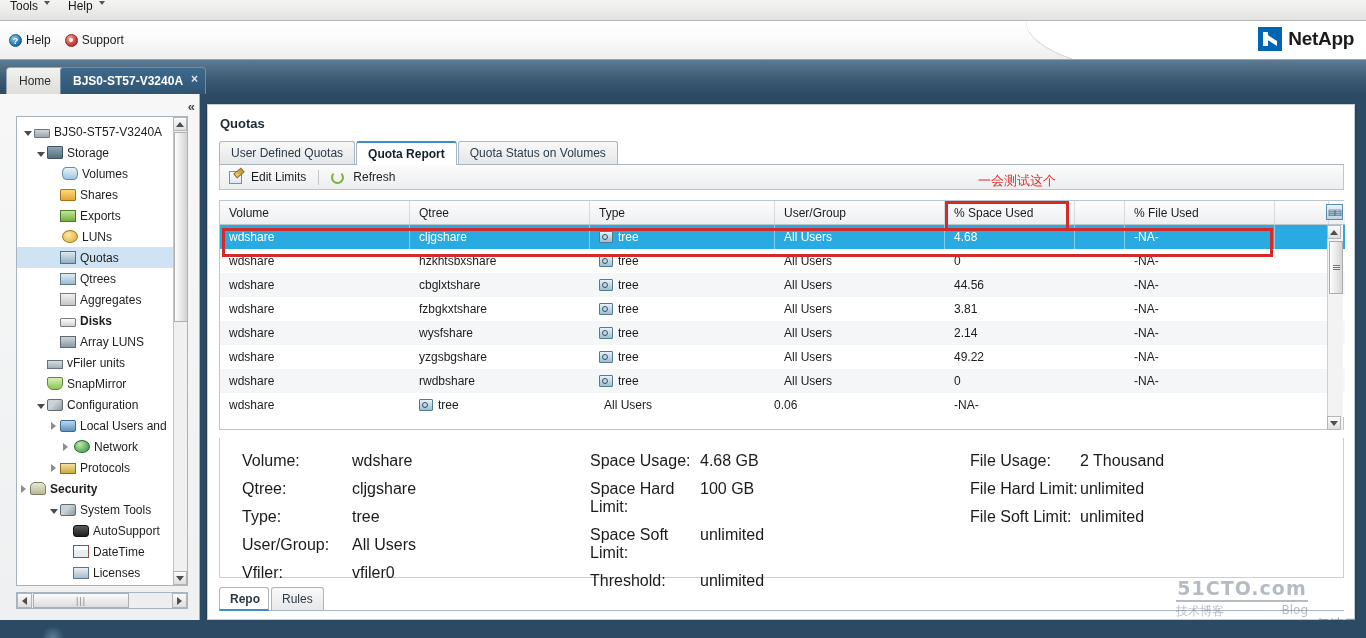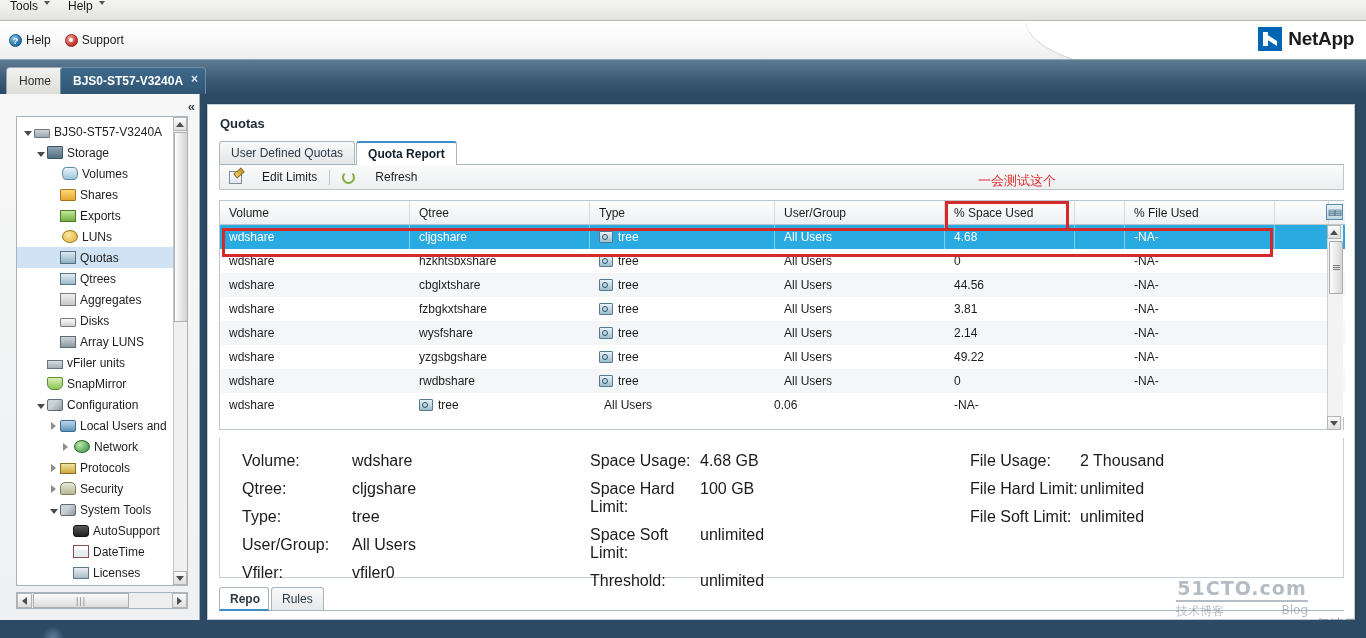--- a/index.html
+++ b/index.html
@@ -200,21 +200,21 @@
     background: #ffffff; font-weight: bold; border-top: 2px solid #3d8dc4;
     height: 24px; margin-bottom: -1px; color: #11202b;
   }
   
   #toolbar {
     position: absolute; left: 11px; top: 60px; width: 1125px; height: 25px;
     background: linear-gradient(to bottom,#fbfbfb,#eceef0);
     border-left: 1px solid #bcc6cd; border-right: 1px solid #bcc6cd; border-bottom: 1px solid #bcc6cd;
     display: flex; align-items: center; padding-left: 5px; gap: 6px;
   }
-  .tbtn { display: flex; align-items: center; gap: 20px; font-size: 12px; color: #1d1d1d; padding: 0 4px; cursor: pointer; }
+  .tbtn { display: flex; align-items: center; gap: 9px; font-size: 12px; color: #1d1d1d; padding: 0 4px; cursor: pointer; }
   .tb-sep { width: 1px; height: 15px; background: #c4c4c4; margin: 0 2px; }
   .ic-edit { width: 13px; height: 13px; background: linear-gradient(to bottom,#ffffff,#dfe6ec); border: 1px solid #7d8d99; position: relative; }
   .ic-edit::after { content: ""; position: absolute; right: -3px; top: -2px; width: 8px; height: 4px; background: linear-gradient(to right,#f3d16a,#c78f22); border: 1px solid #8c6413; transform: rotate(-40deg); }
   .ic-refresh { width: 13px; height: 13px; border: 2px solid #7fae3a; border-radius: 50%; border-top-color: transparent; position: relative; }
   
   #annot-text {
     position: absolute; left: 978px; top: 172px; font-size: 13px; color: #e03030;
     font-family: "DejaVu Sans", sans-serif;
   }
   
@@ -378,21 +378,21 @@
         <div class="tnode" style="padding-left: 30px;">
           <span class="tw"></span>
           <span class="tico i-qtree"></span>
           <span class="tlabel">Qtrees</span>
         </div>
         <div class="tnode" style="padding-left: 30px;">
           <span class="tw"></span>
           <span class="tico i-agg"></span>
           <span class="tlabel">Aggregates</span>
         </div>
-        <div class="tnode" style="padding-left: 30px;">
+        <div class="tnode" style="padding-left: 30px; font-weight: bold;">
           <span class="tw"></span>
           <span class="tico i-disk"></span>
           <span class="tlabel">Disks</span>
         </div>
         <div class="tnode" style="padding-left: 30px;">
           <span class="tw"></span>
           <span class="tico i-arr"></span>
           <span class="tlabel">Array LUNS</span>
         </div>
         <div class="tnode" style="padding-left: 17px;">
@@ -418,21 +418,21 @@
         <div class="tnode" style="padding-left: 30px; margin-left: 12px;">
           <span class="tw"><i class="tri-r"></i></span>
           <span class="tico i-net"></span>
           <span class="tlabel">Network</span>
         </div>
         <div class="tnode" style="padding-left: 30px;">
           <span class="tw"><i class="tri-r"></i></span>
           <span class="tico i-proto"></span>
           <span class="tlabel">Protocols</span>
         </div>
-        <div class="tnode" style="padding-left: 30px;">
+        <div class="tnode" style=" font-weight: bold;">
           <span class="tw"><i class="tri-r"></i></span>
           <span class="tico i-sec"></span>
           <span class="tlabel">Security</span>
         </div>
         <div class="tnode" style="padding-left: 30px;">
           <span class="tw"><i class="tri-d"></i></span>
           <span class="tico i-tools"></span>
           <span class="tlabel">System Tools</span>
         </div>
         <div class="tnode" style="padding-left: 43px;">
@@ -478,20 +478,23 @@
 <div id="content">
 
   <div id="page-title">Quotas</div>
 
   <div id="subtabs">
       <div class="stab">
         <span>User Defined Quotas</span>
       </div>
       <div class="stab active">
         <span>Quota Report</span>
+      </div>
+      <div class="stab">
+        <span>Quota Status on Volumes</span>
       </div>
     </div>
 
   <div id="toolbar">
     <div class="tbtn">
       <span class="ic-edit"></span>
       <span>Edit Limits</span>
     </div>
     <div class="tb-sep"></div>
     <div class="tbtn">

